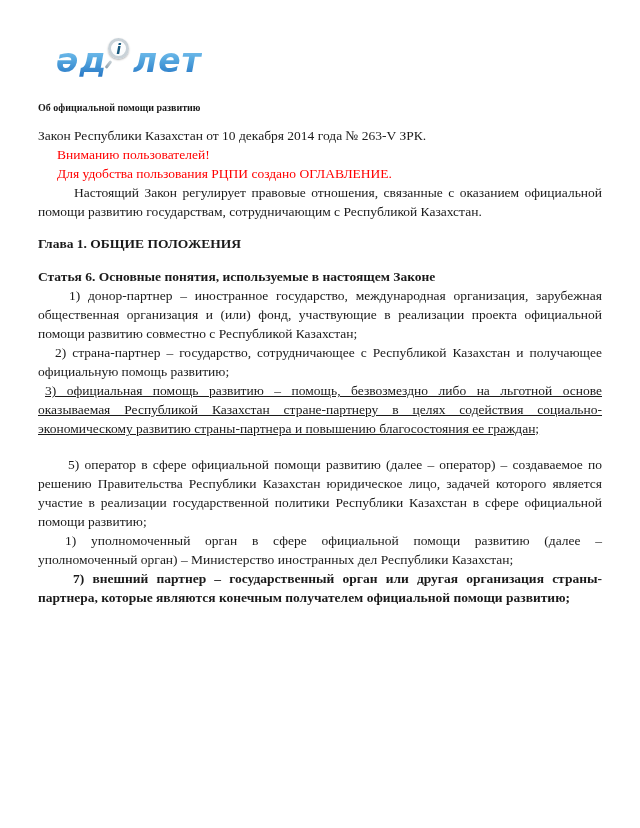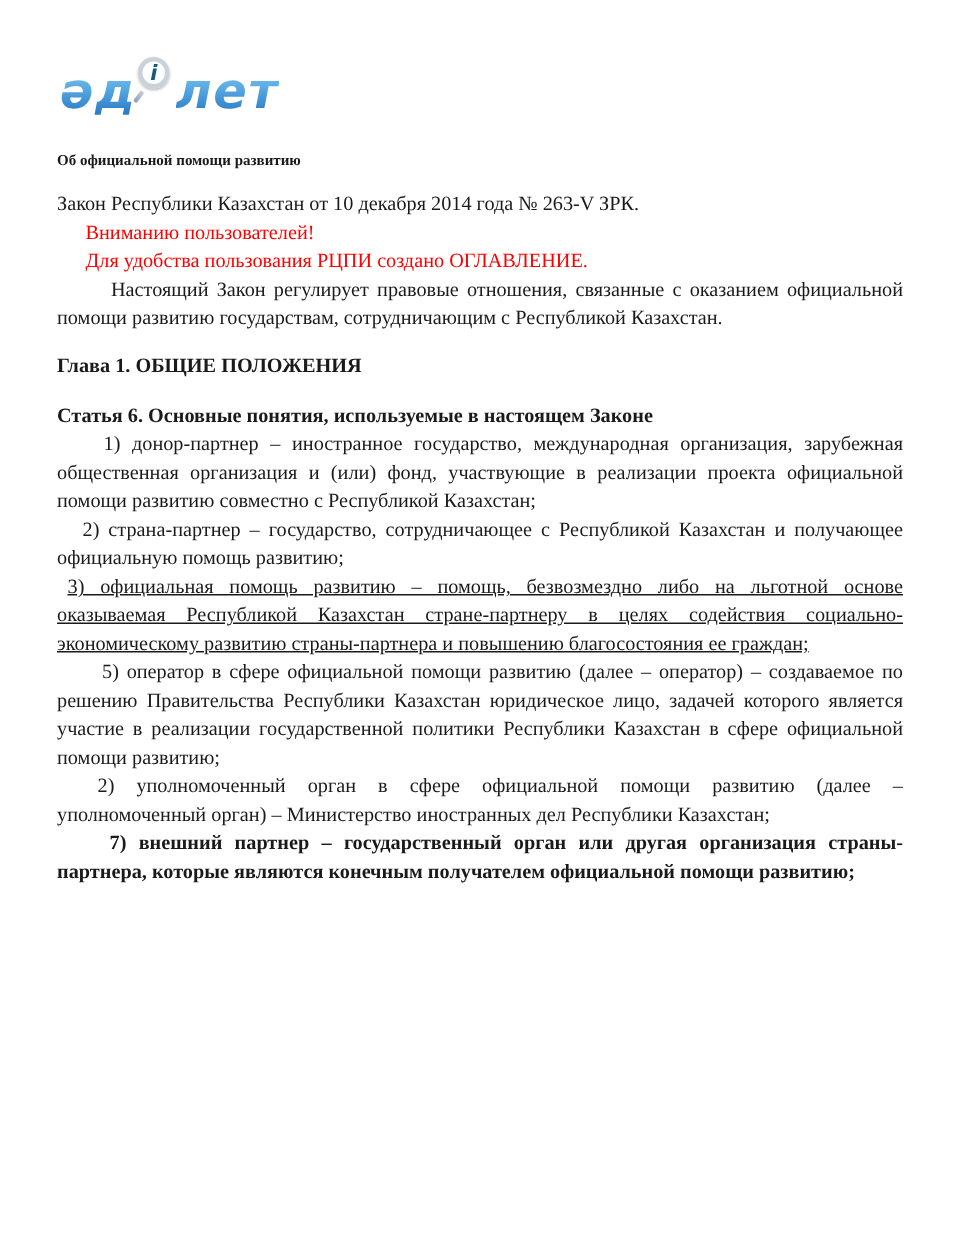--- a/index.html
+++ b/index.html
@@ -19,21 +19,21 @@
     width: 640px;
     height: 828px;
     padding: 38px 38px 0 38px;
   }
 
   
   .logo {
     height: 42px;
     display: flex;
     align-items: flex-end;
-    margin-left: 2px;
+    margin-left: 18px;
     user-select: none;
   }
   .logo-text {
     font-family: "DejaVu Sans", sans-serif;
     font-style: italic;
     font-weight: bold;
     font-size: 33px;
     line-height: 38px;
     letter-spacing: 1px;
     color: var(--logo-fallback, #2e86c9);
@@ -145,18 +145,18 @@
 
   <h2 class="heading">Глава 1. ОБЩИЕ ПОЛОЖЕНИЯ</h2>
 
   <h2 class="heading article-heading">Статья 6. Основные понятия, используемые в настоящем Законе</h2>
 
 
   <div>
       <p class="para" style="text-indent: 31px;">1) донор-партнер – иностранное государство, международная организация, зарубежная общественная организация и (или) фонд, участвующие в реализации проекта официальной помощи развитию совместно с Республикой Казахстан;</p>
       <p class="para" style="text-indent: 17px;">2) страна-партнер – государство, сотрудничающее с Республикой Казахстан и получающее официальную помощь развитию;</p>
       <p class="para" style="text-indent: 7px; text-decoration: underline;">3) официальная помощь развитию – помощь, безвозмездно либо на льготной основе оказываемая Республикой Казахстан стране-партнеру в целях содействия социально-экономическому развитию страны-партнера и повышению благосостояния ее граждан;</p>
-      <p class="para" style="text-indent: 30px;">5) оператор в сфере официальной помощи развитию (далее – оператор) – создаваемое по решению Правительства Республики Казахстан юридическое лицо, задачей которого является участие в реализации государственной политики Республики Казахстан в сфере официальной помощи развитию;</p>
-      <p class="para" style="text-indent: 27px;">2) уполномоченный орган в сфере официальной помощи развитию (далее – уполномоченный орган) – Министерство иностранных дел Республики Казахстан;</p>
+      <p class="para" style="text-indent: 30px; margin-top: 17px;">5) оператор в сфере официальной помощи развитию (далее – оператор) – создаваемое по решению Правительства Республики Казахстан юридическое лицо, задачей которого является участие в реализации государственной политики Республики Казахстан в сфере официальной помощи развитию;</p>
+      <p class="para" style="text-indent: 27px;">1) уполномоченный орган в сфере официальной помощи развитию (далее – уполномоченный орган) – Министерство иностранных дел Республики Казахстан;</p>
       <p class="para" style="text-indent: 35px; font-weight: bold;">7) внешний партнер – государственный орган или другая организация страны-партнера, которые являются конечным получателем официальной помощи развитию;</p>
     </div>
 
 </div>
 
 </body></html>

